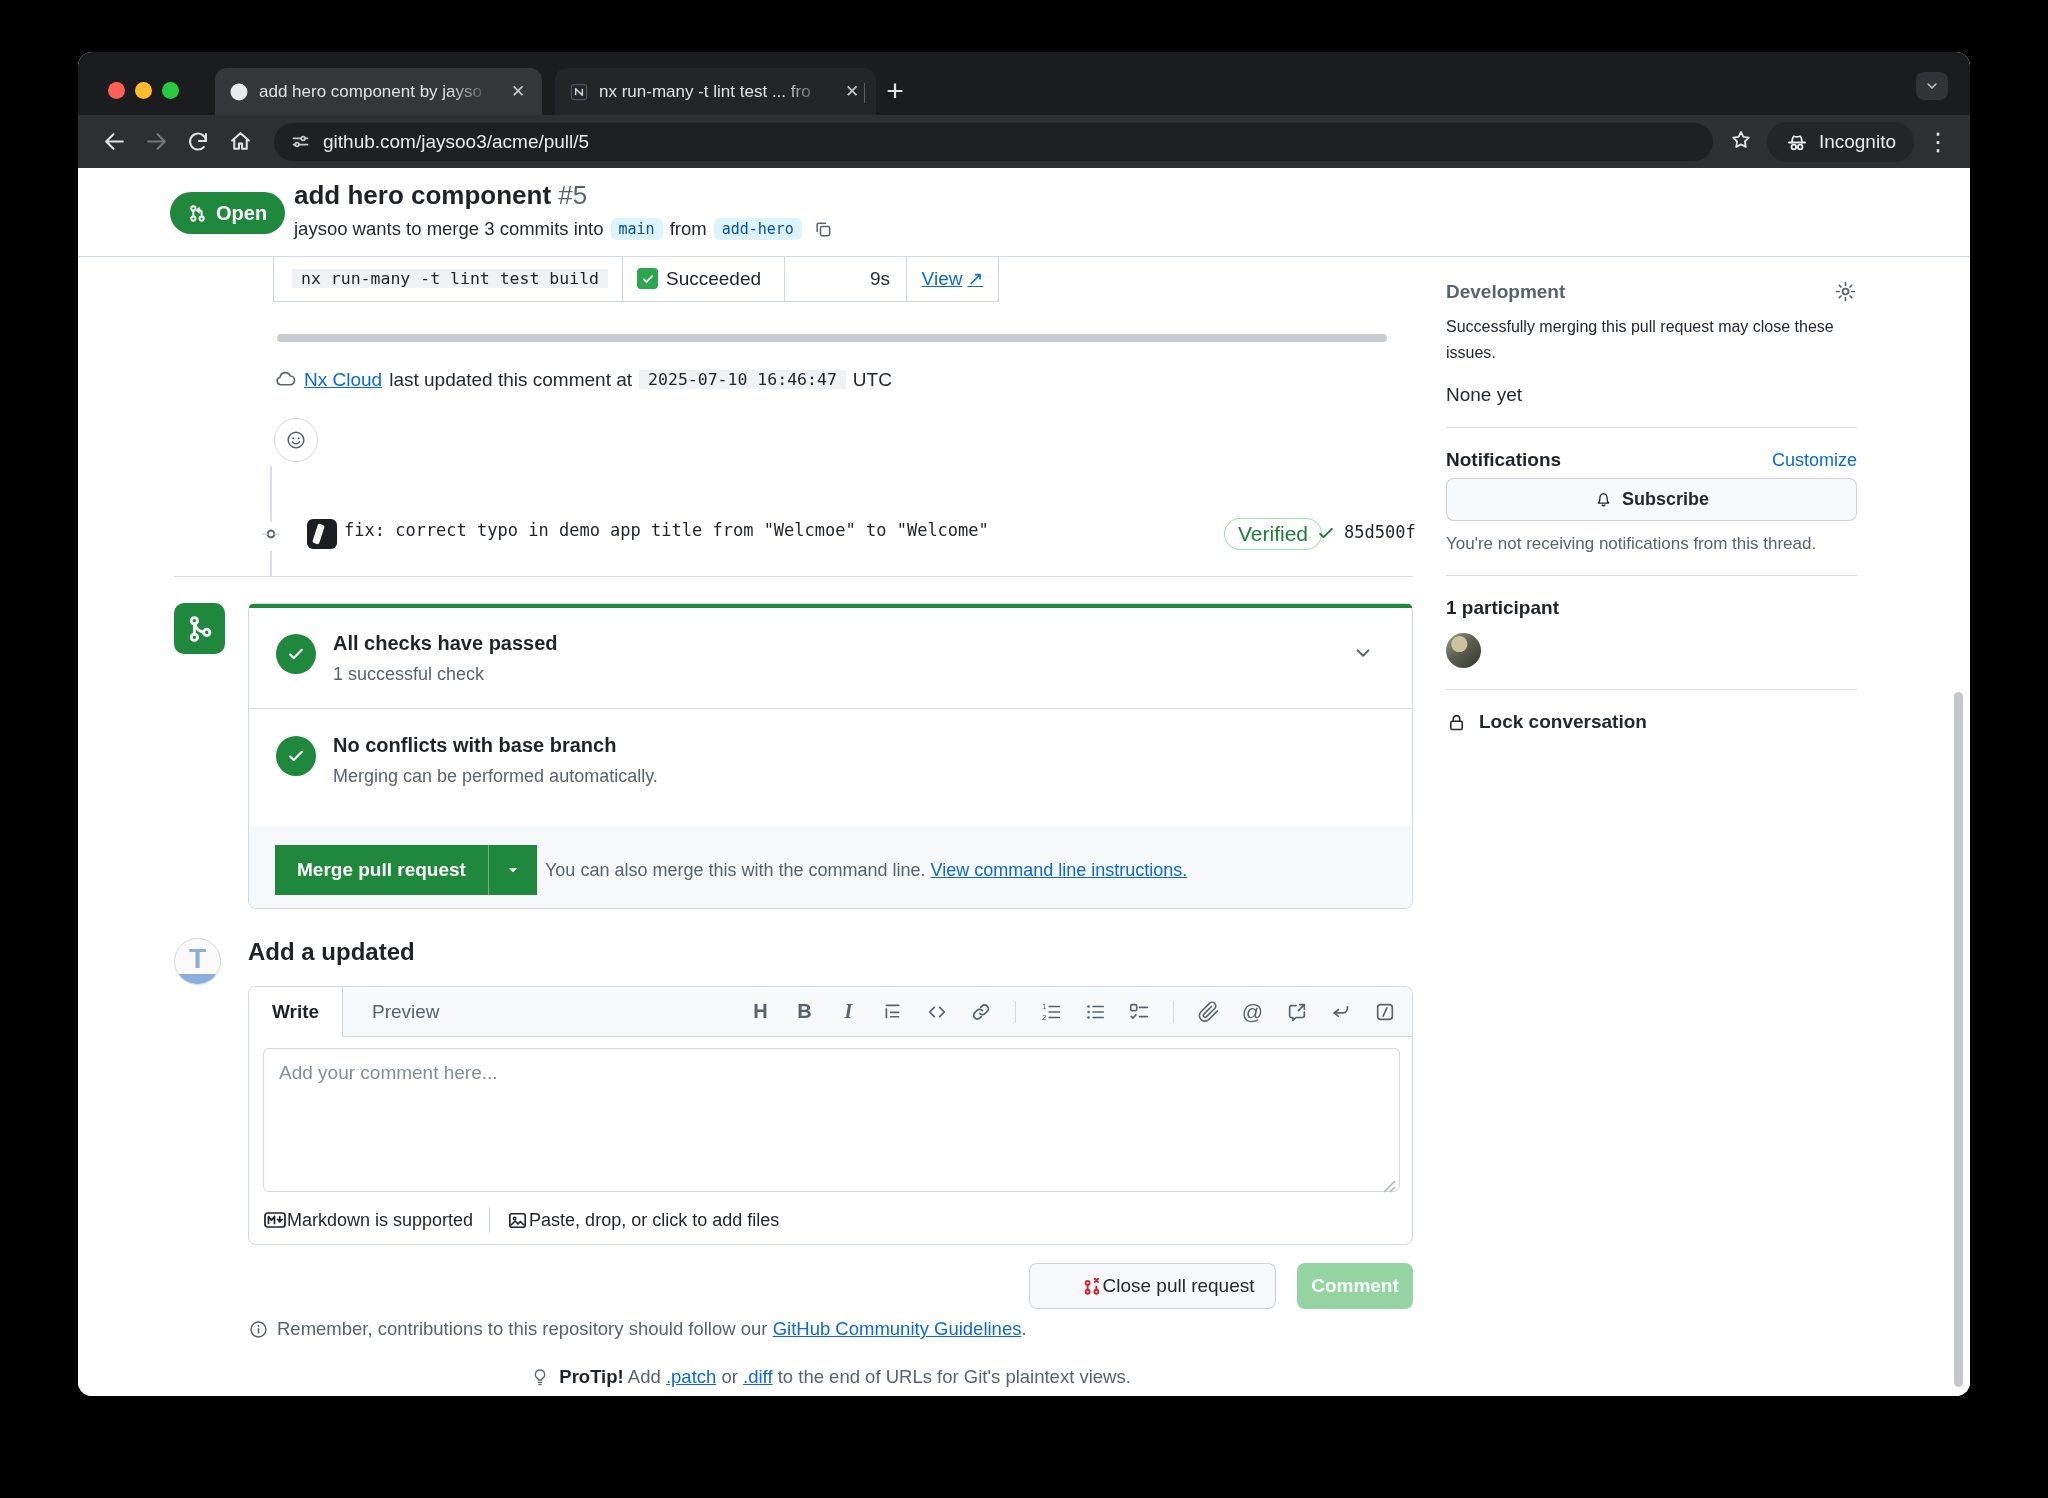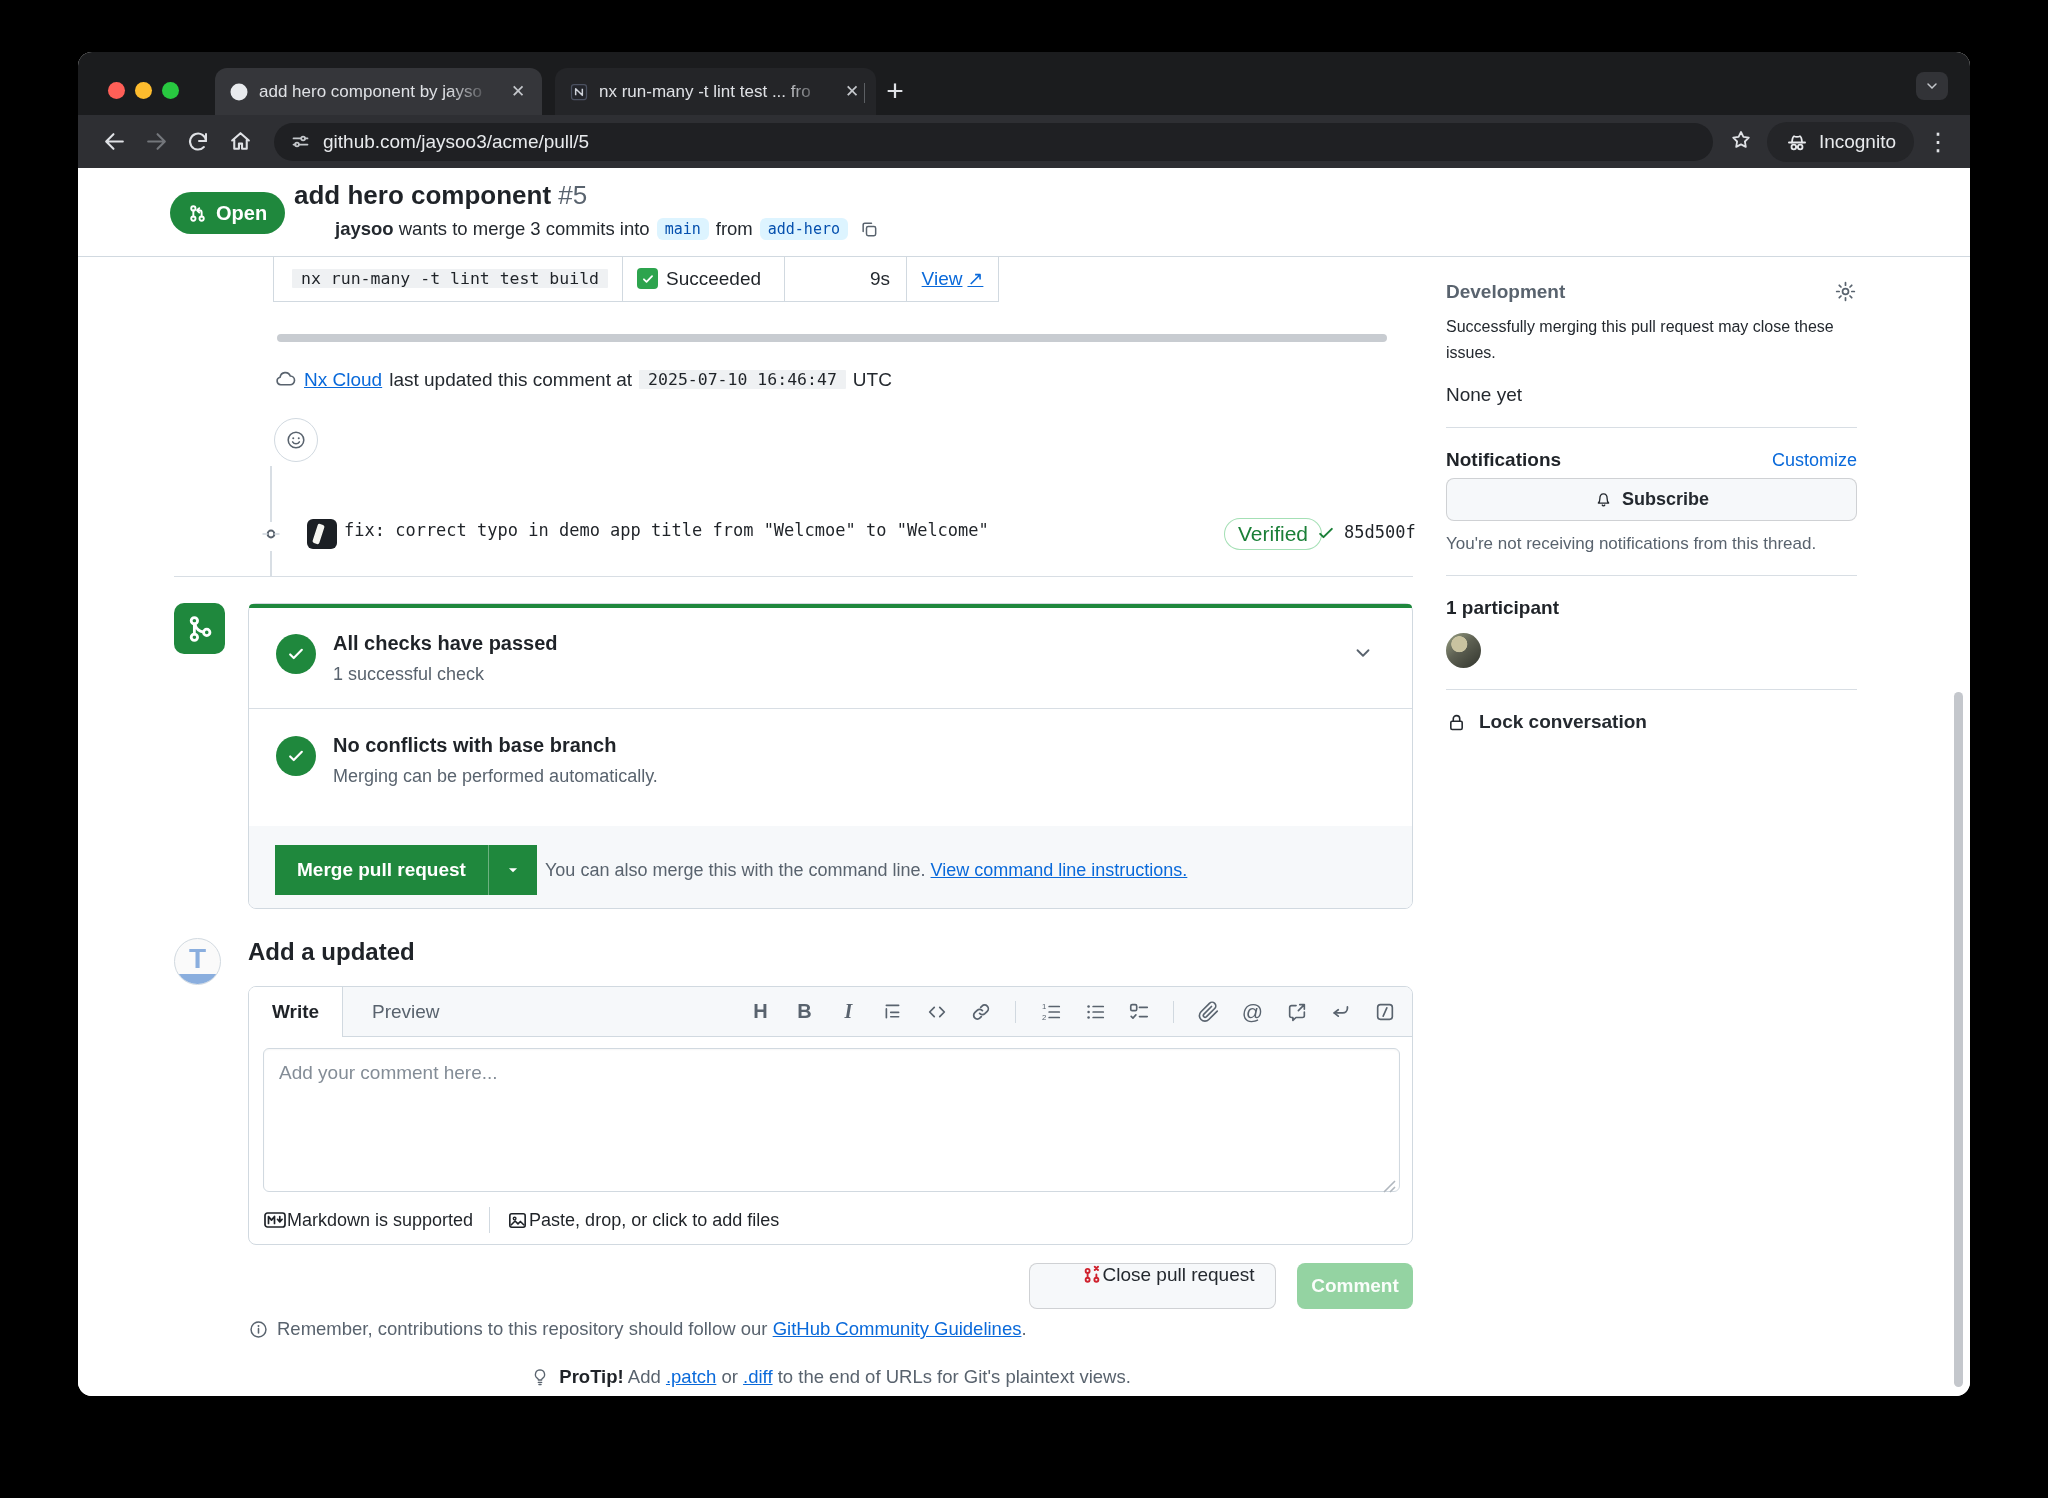--- a/index.html
+++ b/index.html
@@ -51,21 +51,21 @@
   .page a{text-decoration:none;}
 
   .pr-sticky{position:absolute;left:0;top:0;right:0;height:88px;background:#fff;
      border-bottom:1px solid #d1d9e0;z-index:6;}
   .open-pill{position:absolute;left:92px;top:24px;height:42px;border-radius:22px;background:#1f883d;
      color:#fff;font-weight:700;font-size:20px;display:flex;align-items:center;gap:9px;padding:0 18px;}
   .pr-title{position:absolute;left:216px;top:12px;font-size:26px;font-weight:700;color:#1f2328;}
   .pr-title .num{font-weight:400;color:#59636e;}
   .pr-sub{position:absolute;left:216px;top:50px;font-size:18.5px;color:#24292f;display:flex;
      align-items:center;gap:7px;}
-  .pr-sub b{font-weight:700;margin-left:41px;}
+  .pr-sub b{font-weight:400;}
   .branch{font-family:"DejaVu Sans Mono","Liberation Mono",monospace;font-size:15px;color:#0550ae;
      background:#ddf4ff;border-radius:6px;padding:2px 8px;}
   .copybtn{color:#59636e;display:flex;margin-left:4px;}
 
   
   .check-row{position:absolute;left:195px;top:88px;width:726px;height:46px;display:flex;
      border:1px solid #d1d9e0;border-top:none;box-sizing:border-box;font-size:19px;}
   .check-row .cell{display:flex;align-items:center;box-sizing:border-box;height:100%;}
   .c1{width:348px;padding-left:18px;}
   .c2{width:162px;border-left:1px solid #d1d9e0;padding-left:14px;gap:8px;}
@@ -145,21 +145,21 @@
      box-shadow:inset 0 1px 2px rgba(27,31,36,.04);}
   .ed-textarea::placeholder{color:#848d97;}
   .resize-h{position:absolute;left:1134px;top:189px;color:#b0b7be;}
   .ed-hints{position:absolute;left:14px;bottom:11px;display:flex;align-items:center;gap:16px;
      font-size:18px;color:#1f2328;}
   .hint{display:flex;align-items:center;gap:0;}
   .hdiv{width:1px;height:26px;background:#d1d9e0;}
 
   .btn-close{position:absolute;left:951px;top:1095px;width:247px;height:46px;border-radius:8px;
      background:#f6f8fa;border:1px solid rgba(31,35,40,.18);box-sizing:border-box;display:flex;
-     justify-content:center;gap:0;font-size:19px;color:#24292f;font-weight:400;padding-left:32px;}
+     align-items:center;justify-content:center;gap:0;font-size:19px;color:#24292f;font-weight:400;padding-left:32px;}
   .btn-comment{position:absolute;left:1219px;top:1095px;width:116px;height:46px;border-radius:8px;
      background:#94d3a2;display:flex;align-items:center;justify-content:center;font-size:19px;
      font-weight:600;color:rgba(255,255,255,.95);}
 
   .info-line{position:absolute;left:170px;top:1150px;display:flex;align-items:center;gap:8px;
      font-size:18.5px;color:#59636e;}
   .info-line a{color:#0969da;text-decoration:underline;}
   .protip{position:absolute;left:170px;top:1198px;width:1165px;text-align:center;font-size:18.5px;color:#59636e;}
   .protip b{color:#1f2328;}
   .protip a{color:#0969da;text-decoration:underline;}

